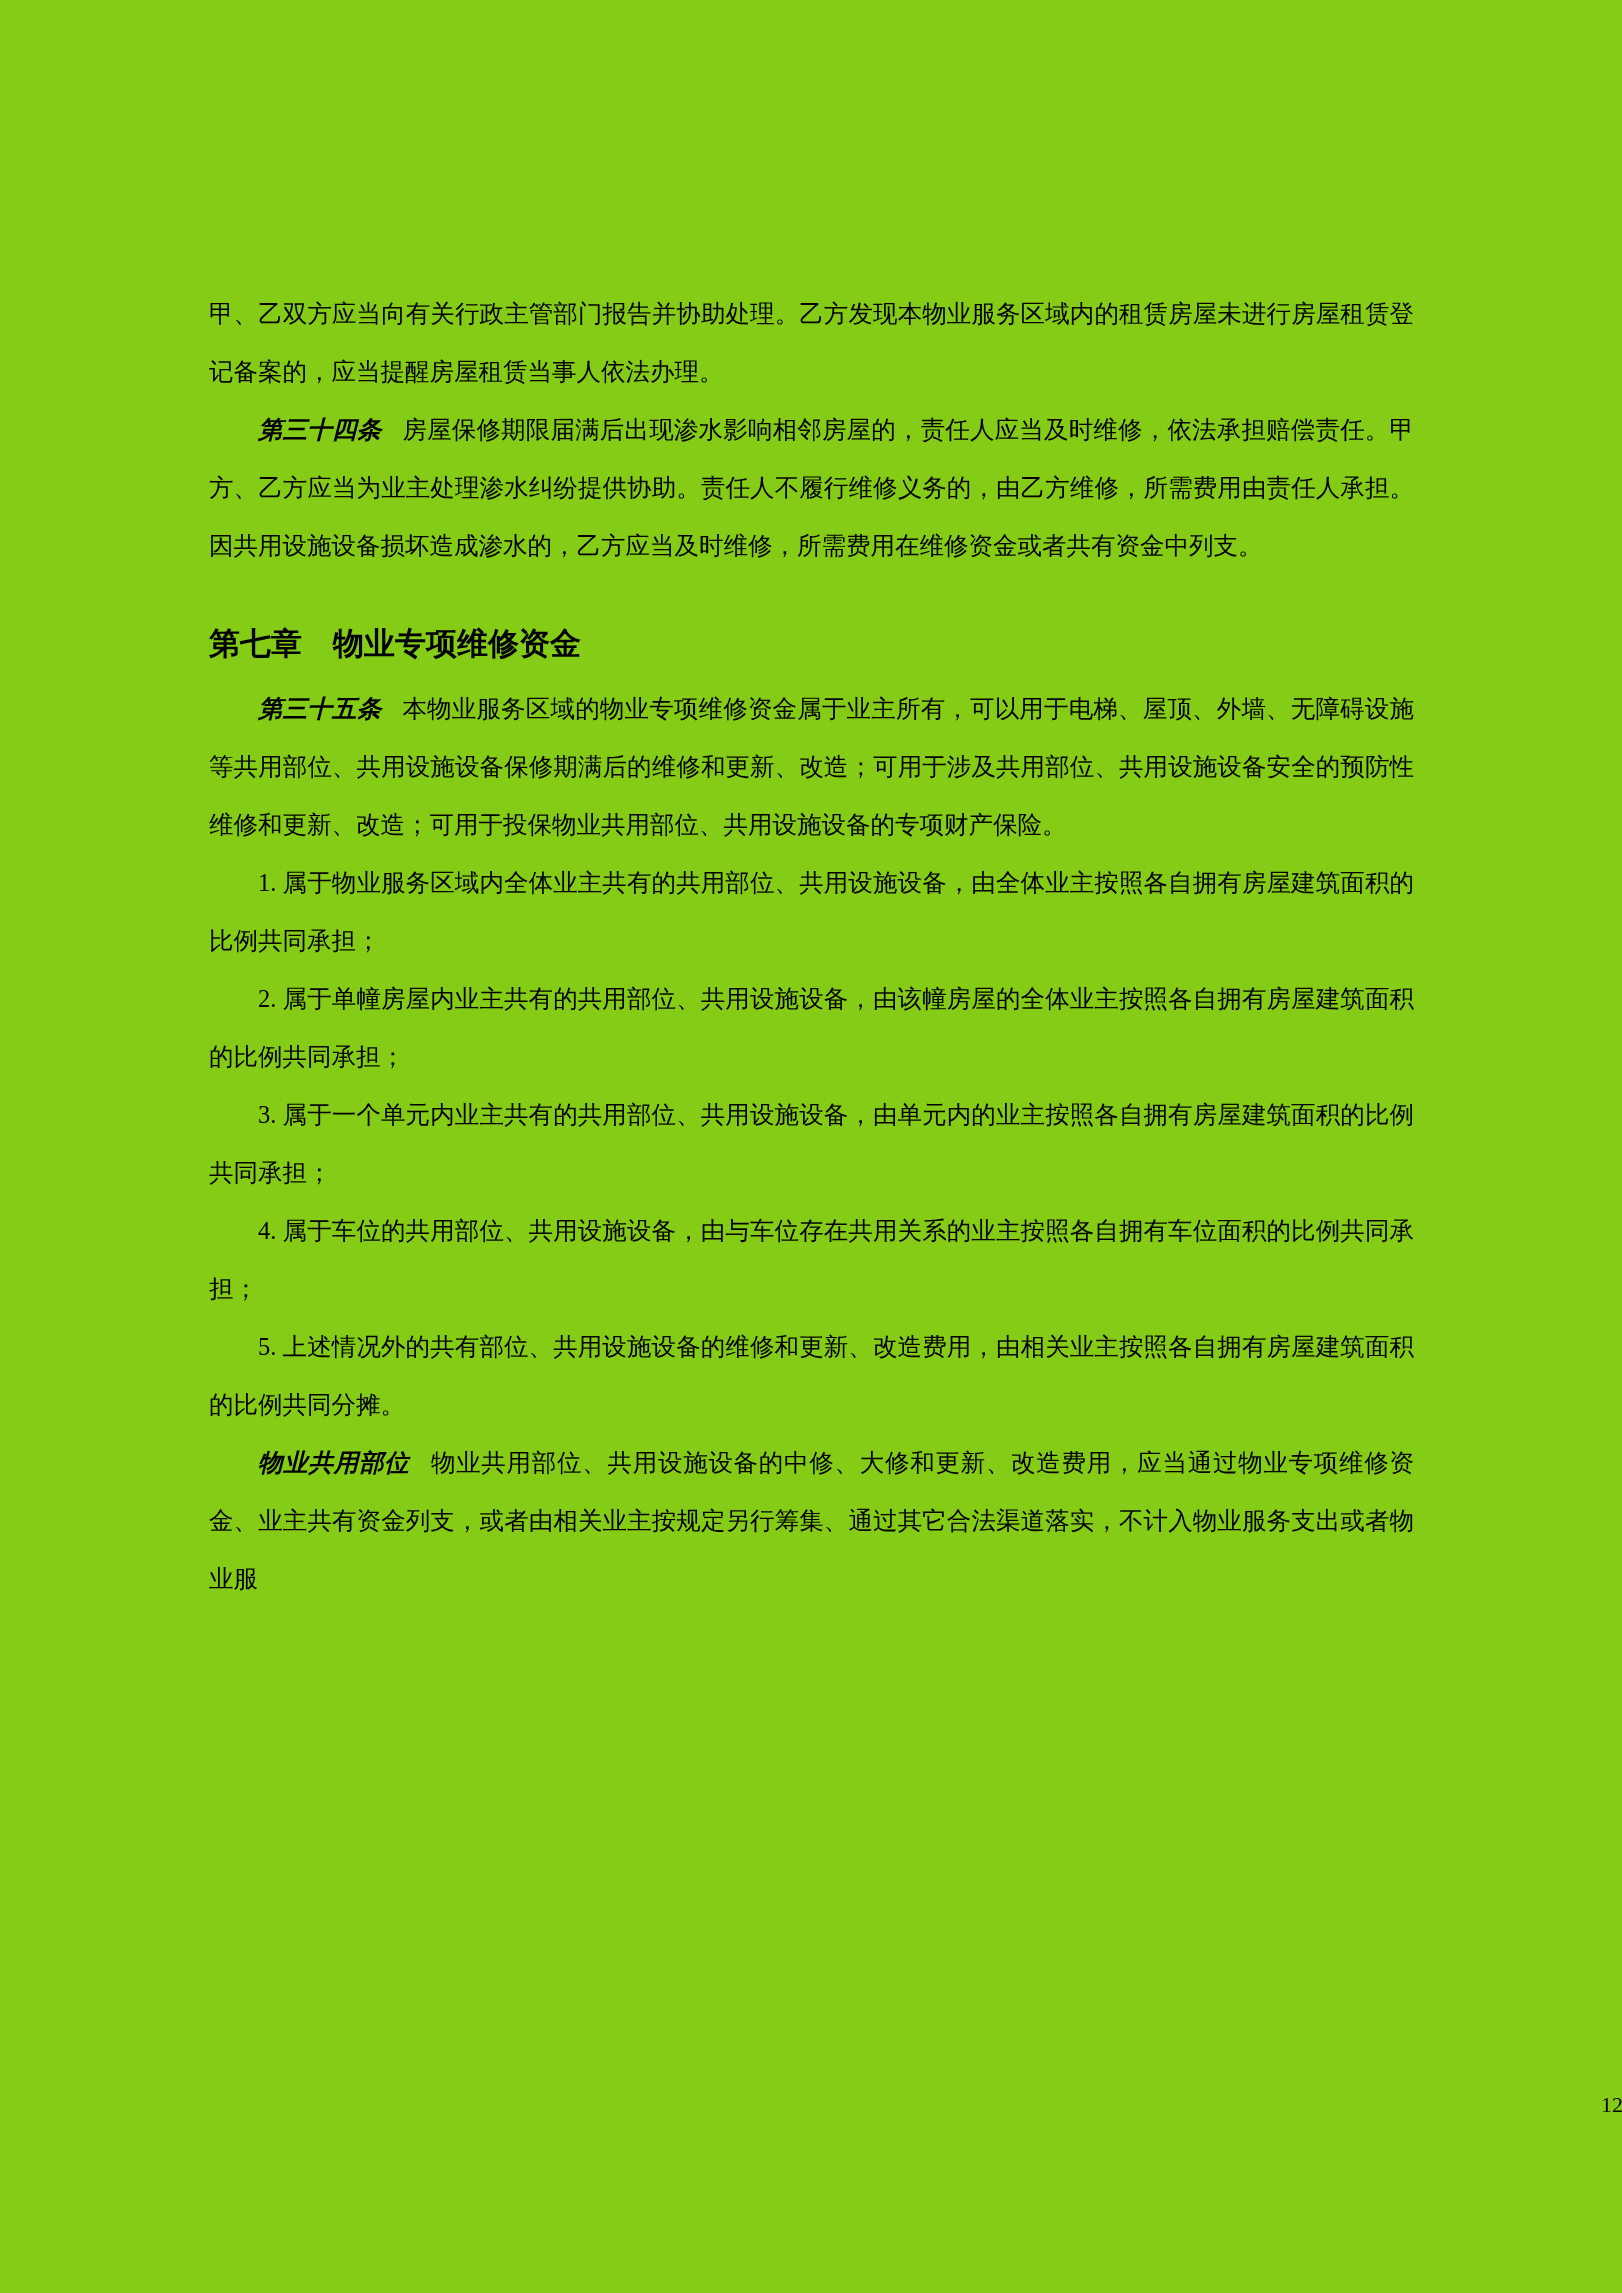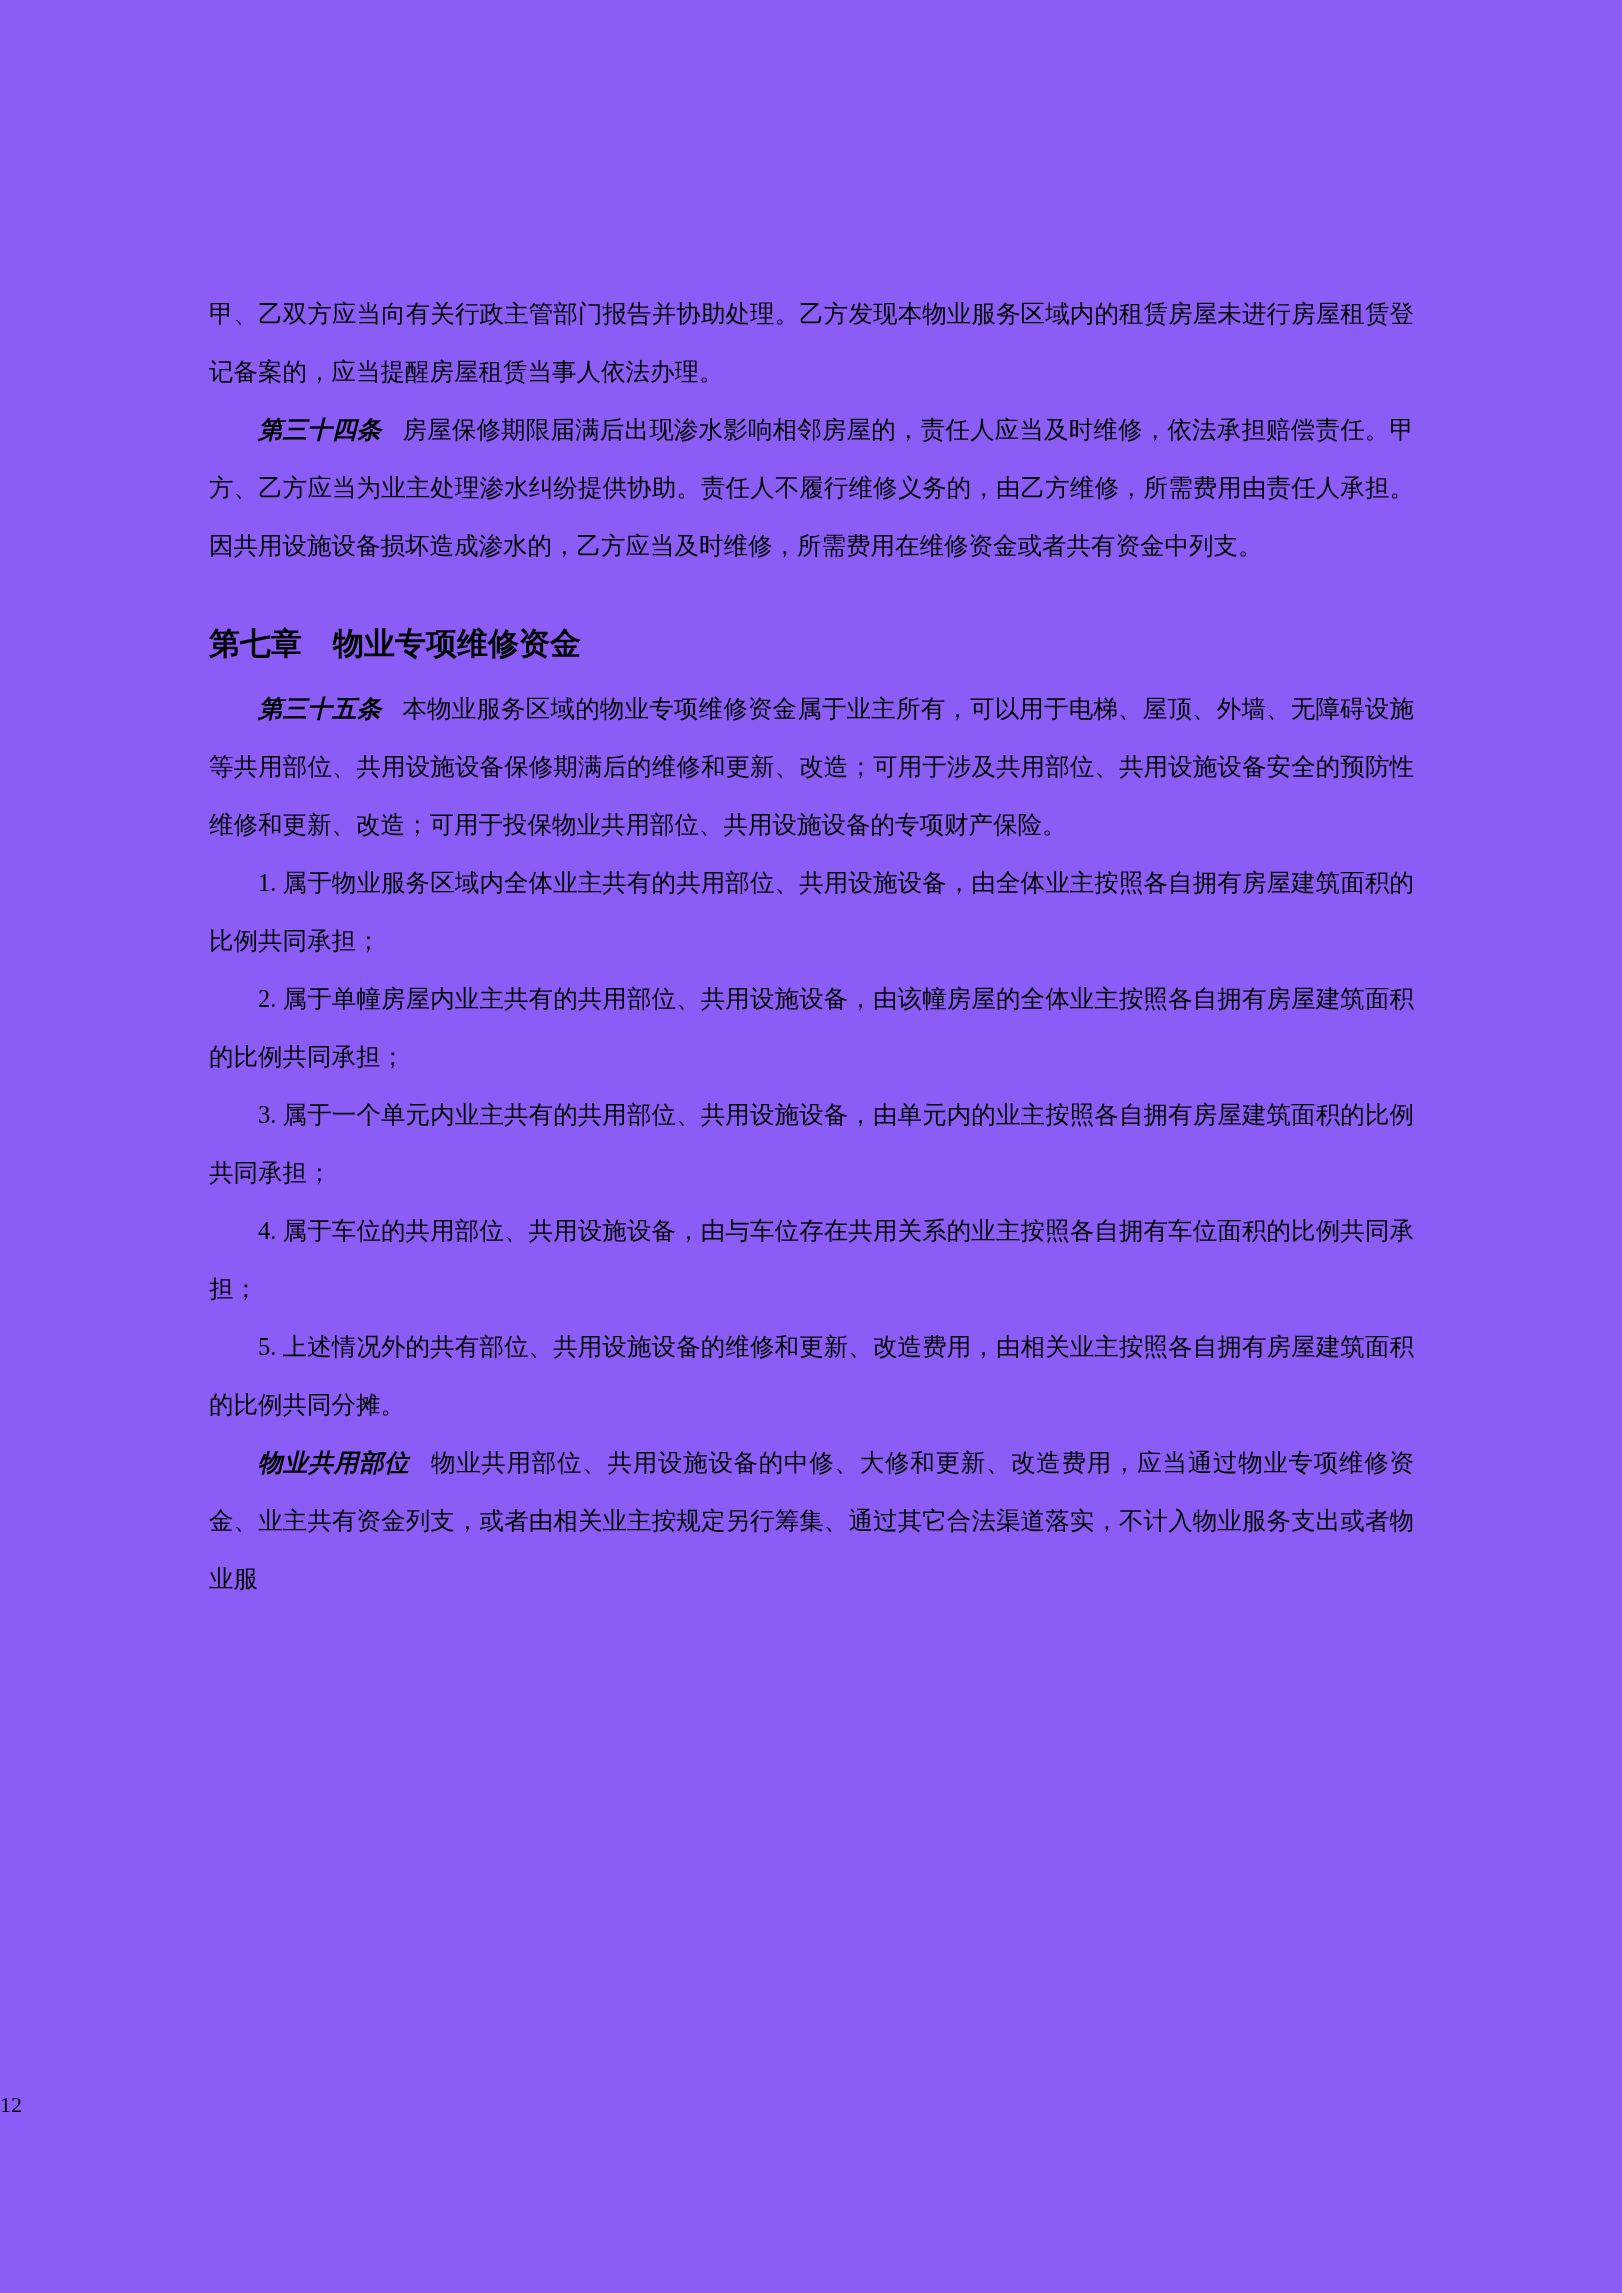--- a/index.html
+++ b/index.html
@@ -4,21 +4,21 @@
 <style>
   html, body {
     margin: 0;
     padding: 0;
     background: #e8e8e8;
   }
   .page {
     position: relative;
     width: 1623px;
     height: 2294px;
-    background: #8b5cf6;
+    background: #84cc16;
     margin: 0 auto;
     overflow: hidden;
     color: #000000;
     font-family: "Liberation Serif", "DejaVu Serif", serif;
   }
   .content {
     position: absolute;
     left: 209px;
     top: 285px;
     width: 1205px;
@@ -47,21 +47,21 @@
     line-height: 58px;
     text-align: left;
     text-indent: 0;
     margin: 40px 0 7.3px 0;
   }
   .page-number {
     position: absolute;
     top: 2087px;
     left: 0;
     width: 100%;
-    text-align: left;
+    text-align: right;
     font-size: 22px;
     line-height: 36px;
     font-family: "Liberation Serif", "DejaVu Serif", serif;
   }
 </style>
 </head>
 <body>
 
 <div class="page">
   <div class="content">

